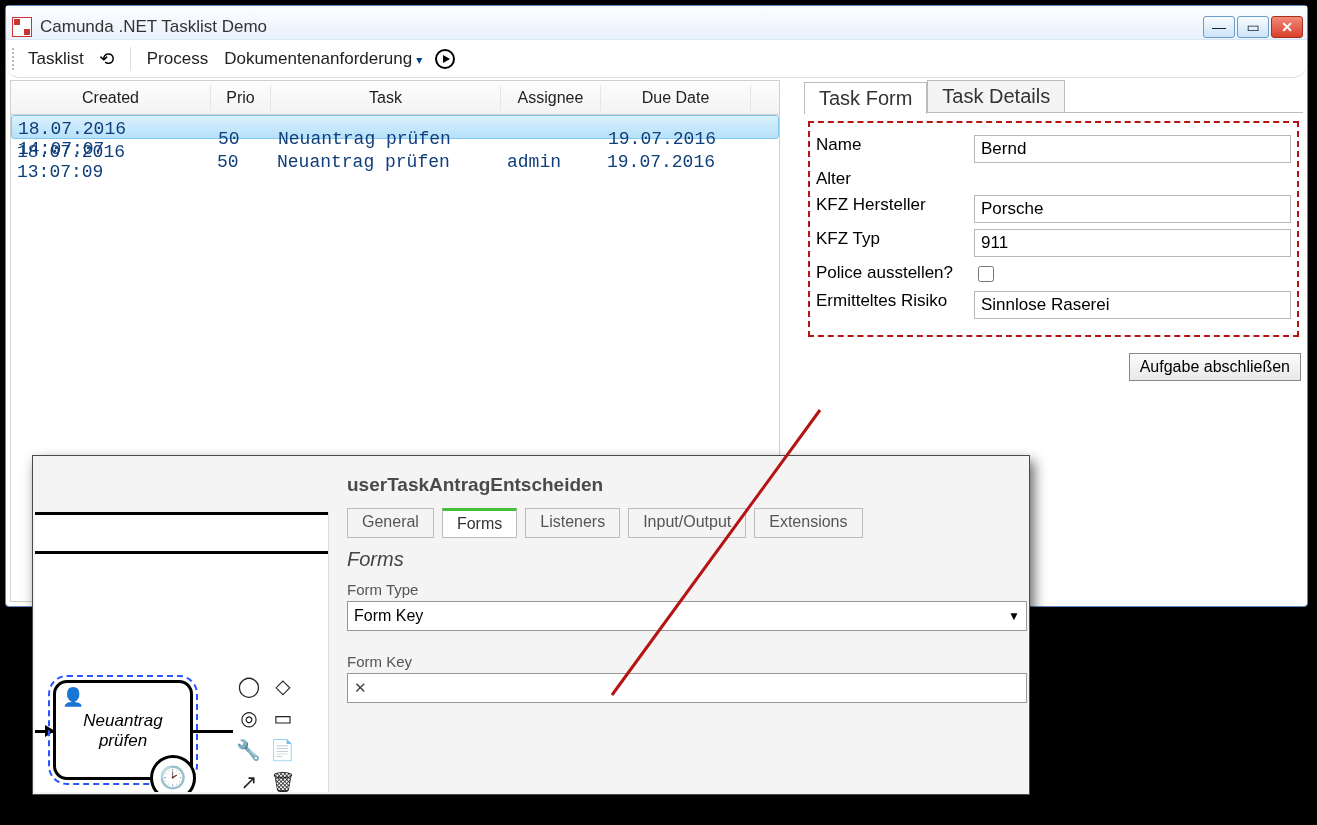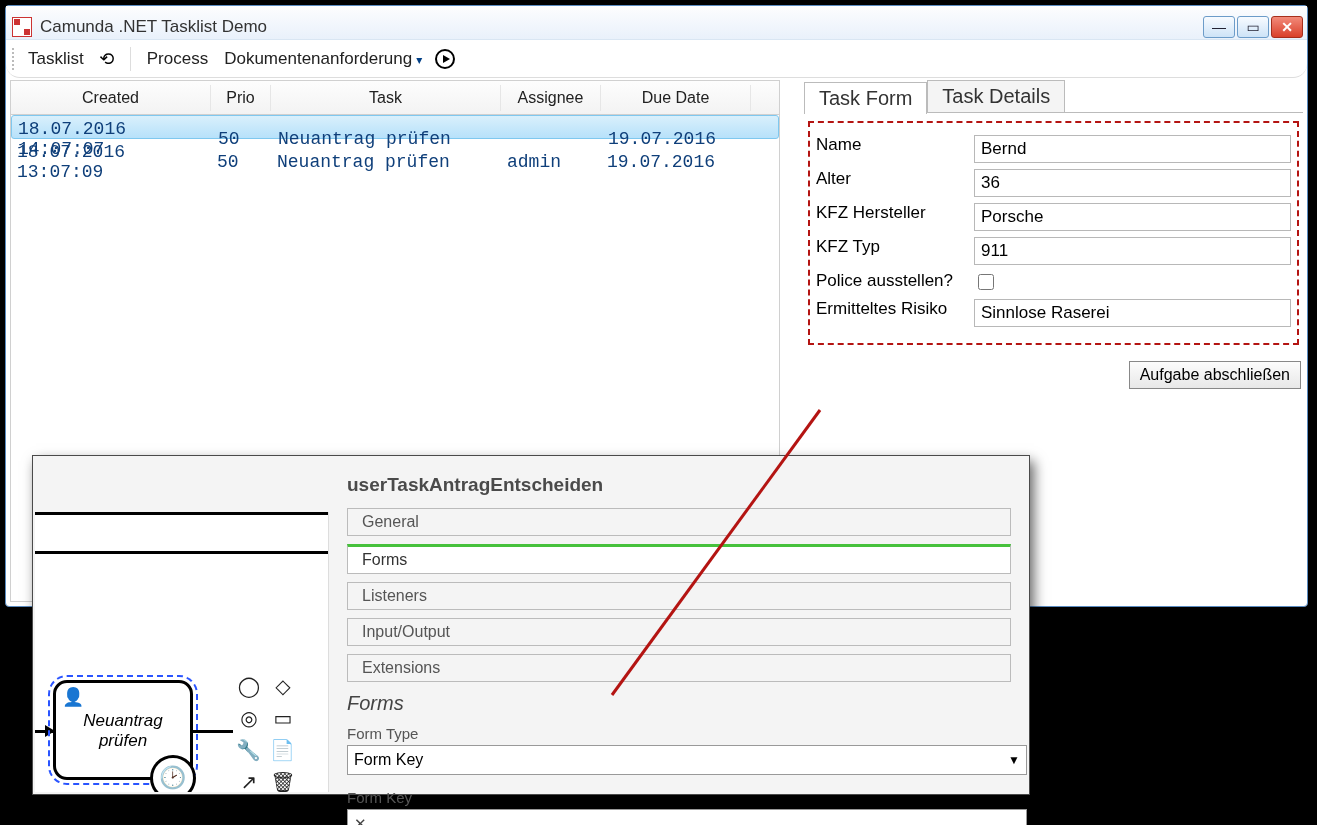--- a/index.html
+++ b/index.html
@@ -310,21 +310,20 @@
   .panel-title {
     font-weight: bold;
     font-size: 19px;
     color: #4a4a4a;
     margin: 4px 0 12px;
   }
   .ptabs {
     display: flex;
     gap: 8px;
     margin-bottom: 10px;
-    flex-direction: column;
   }
   .ptab {
     border: 1px solid #bbb;
     background: #f4f4f4;
     padding: 4px 14px;
     font-size: 16px;
     color: #555;
   }
   .ptab.active {
     border-top: 3px solid #46c13c;
@@ -354,21 +353,21 @@
     justify-content: space-between;
   }
   .pselect::after {
     content: "▼";
     font-size: 12px;
   }
   .ptext .clear {
     font-size: 15px;
     color: #444;
   }
-  .pfield { margin-bottom: 14px; }
+  .pfield { margin-bottom: 22px; }
 
   
   .connector {
     position: absolute;
     top: 0; left: 0;
     pointer-events: none;
   }
 </style>
 </head>
 <body>
@@ -428,21 +427,20 @@
         <div class="tab">Task Details</div>
       </div>
       <div class="form-area">
         <div class="form-box">
           <div class="form-row">
             <label>Name</label>
             <input type="text" value="Bernd" style="">
           </div>
           <div class="form-row">
             <label>Alter</label>
-            <input type="text" value="36" style="">
           </div>
           <div class="form-row">
             <label>KFZ Hersteller</label>
             <input type="text" value="Porsche" style="">
           </div>
           <div class="form-row">
             <label>KFZ Typ</label>
             <input type="text" value="911" style="">
           </div>
           <div class="form-row checkbox">

